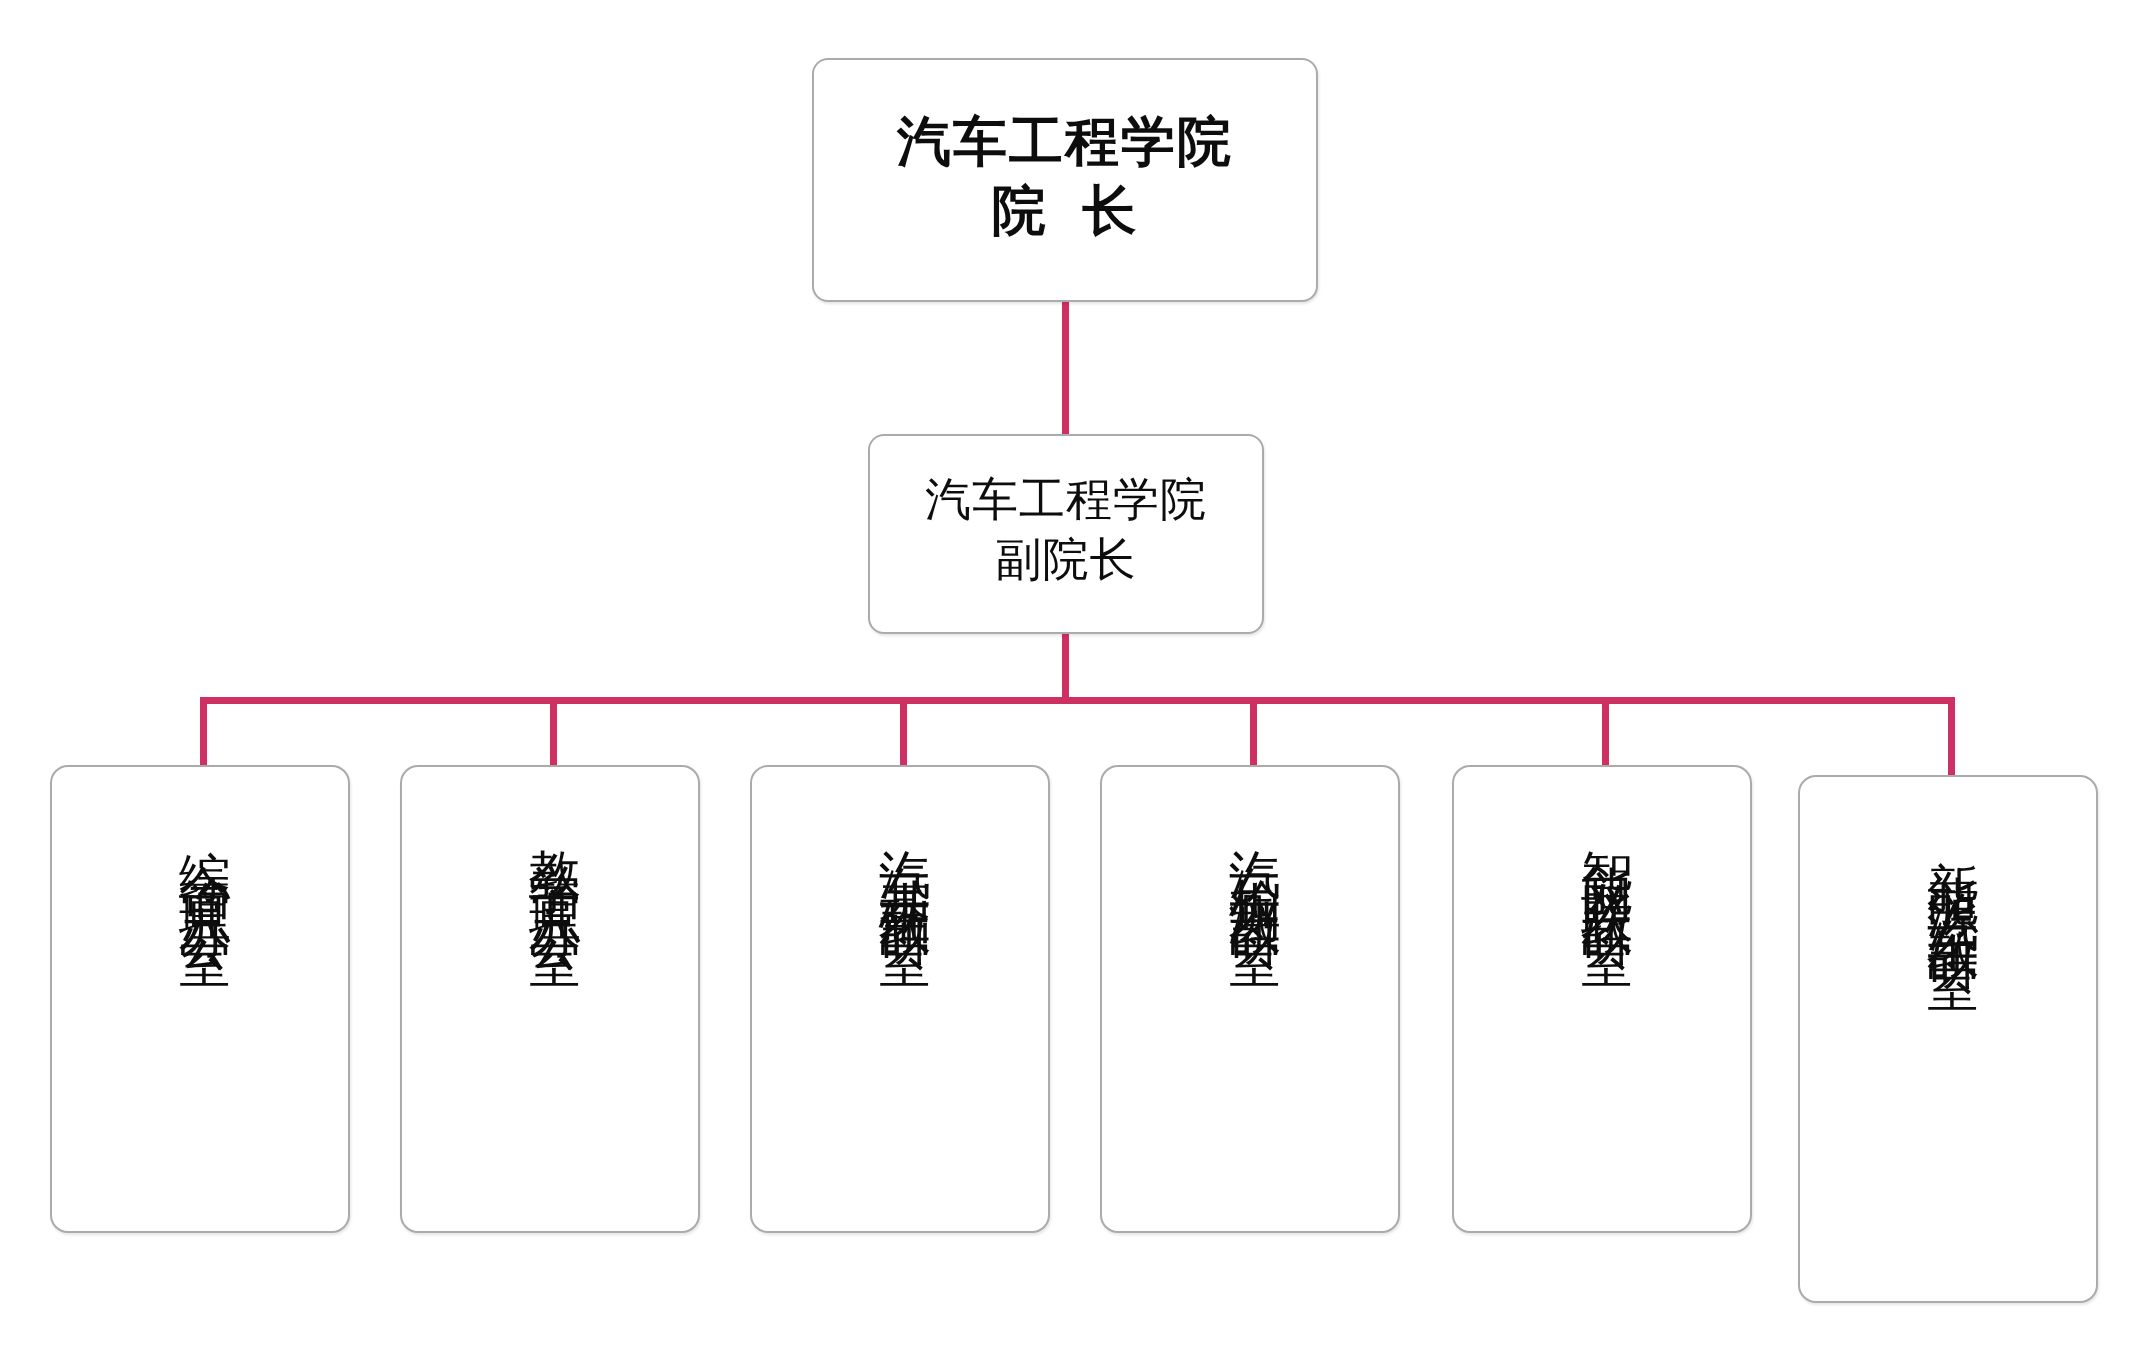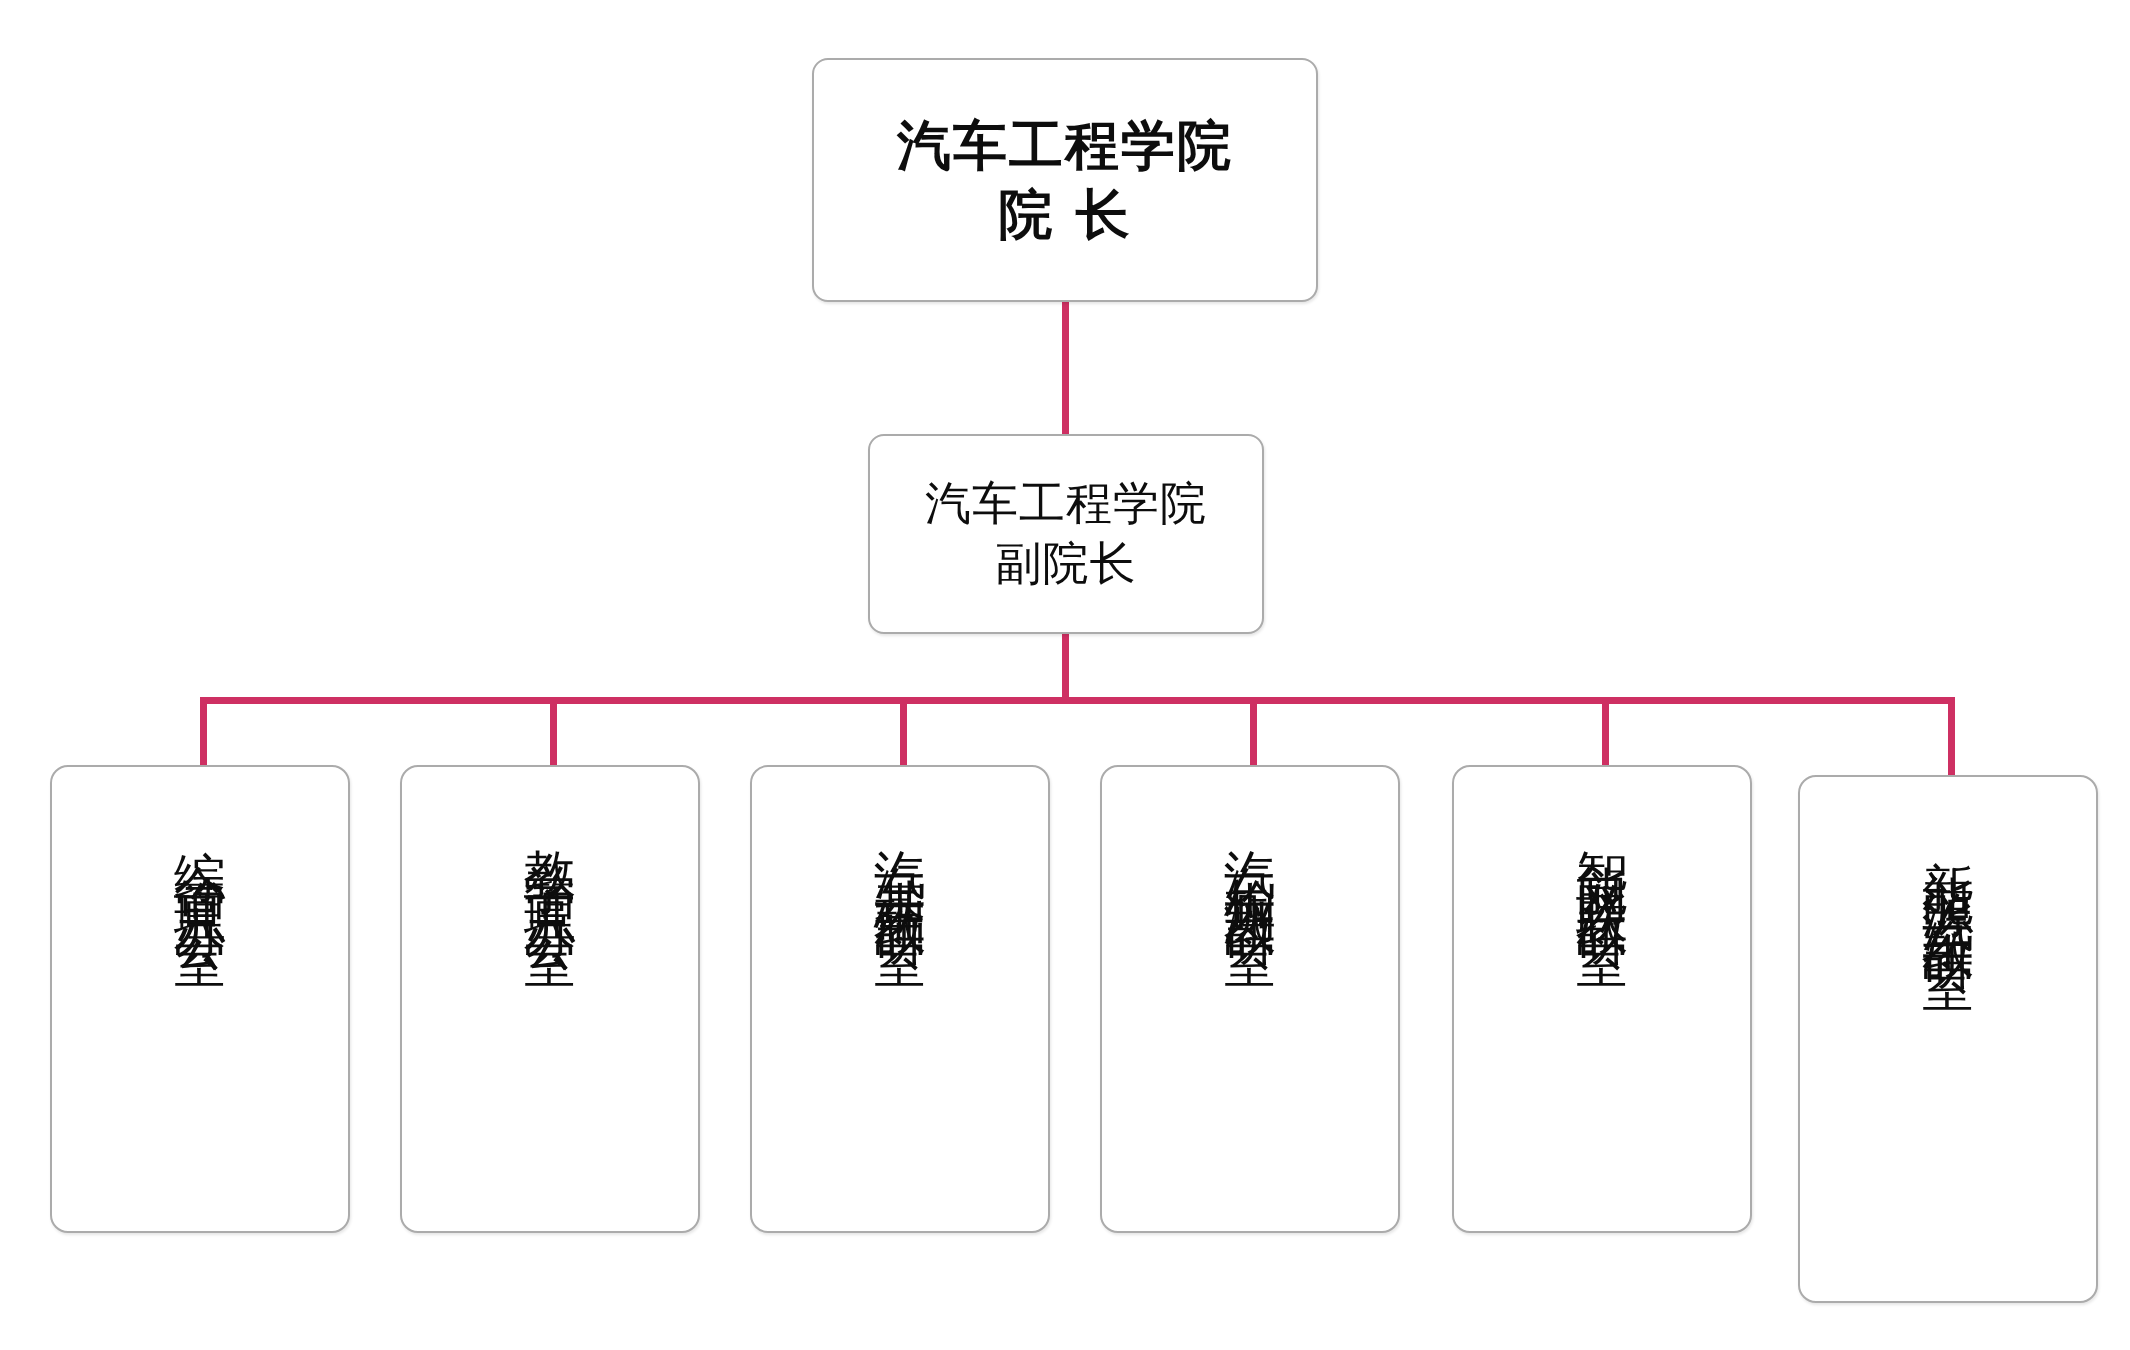--- a/index.html
+++ b/index.html
@@ -10,20 +10,21 @@
   }
   body {
     font-family: "DejaVu Sans", "Liberation Sans", sans-serif;
   }
   #org-chart {
     position: relative;
     width: 2130px;
     height: 1350px;
     background: #ffffff;
     overflow: hidden;
+    font-family: Liberation Mono, monospace;
   }
 
   
   .node {
     position: absolute;
     box-sizing: border-box;
     background: #ffffff;
     border: 2px solid #ababab;
     border-radius: 18px;
     box-shadow: 1px 2px 3px rgba(0,0,0,0.10);

